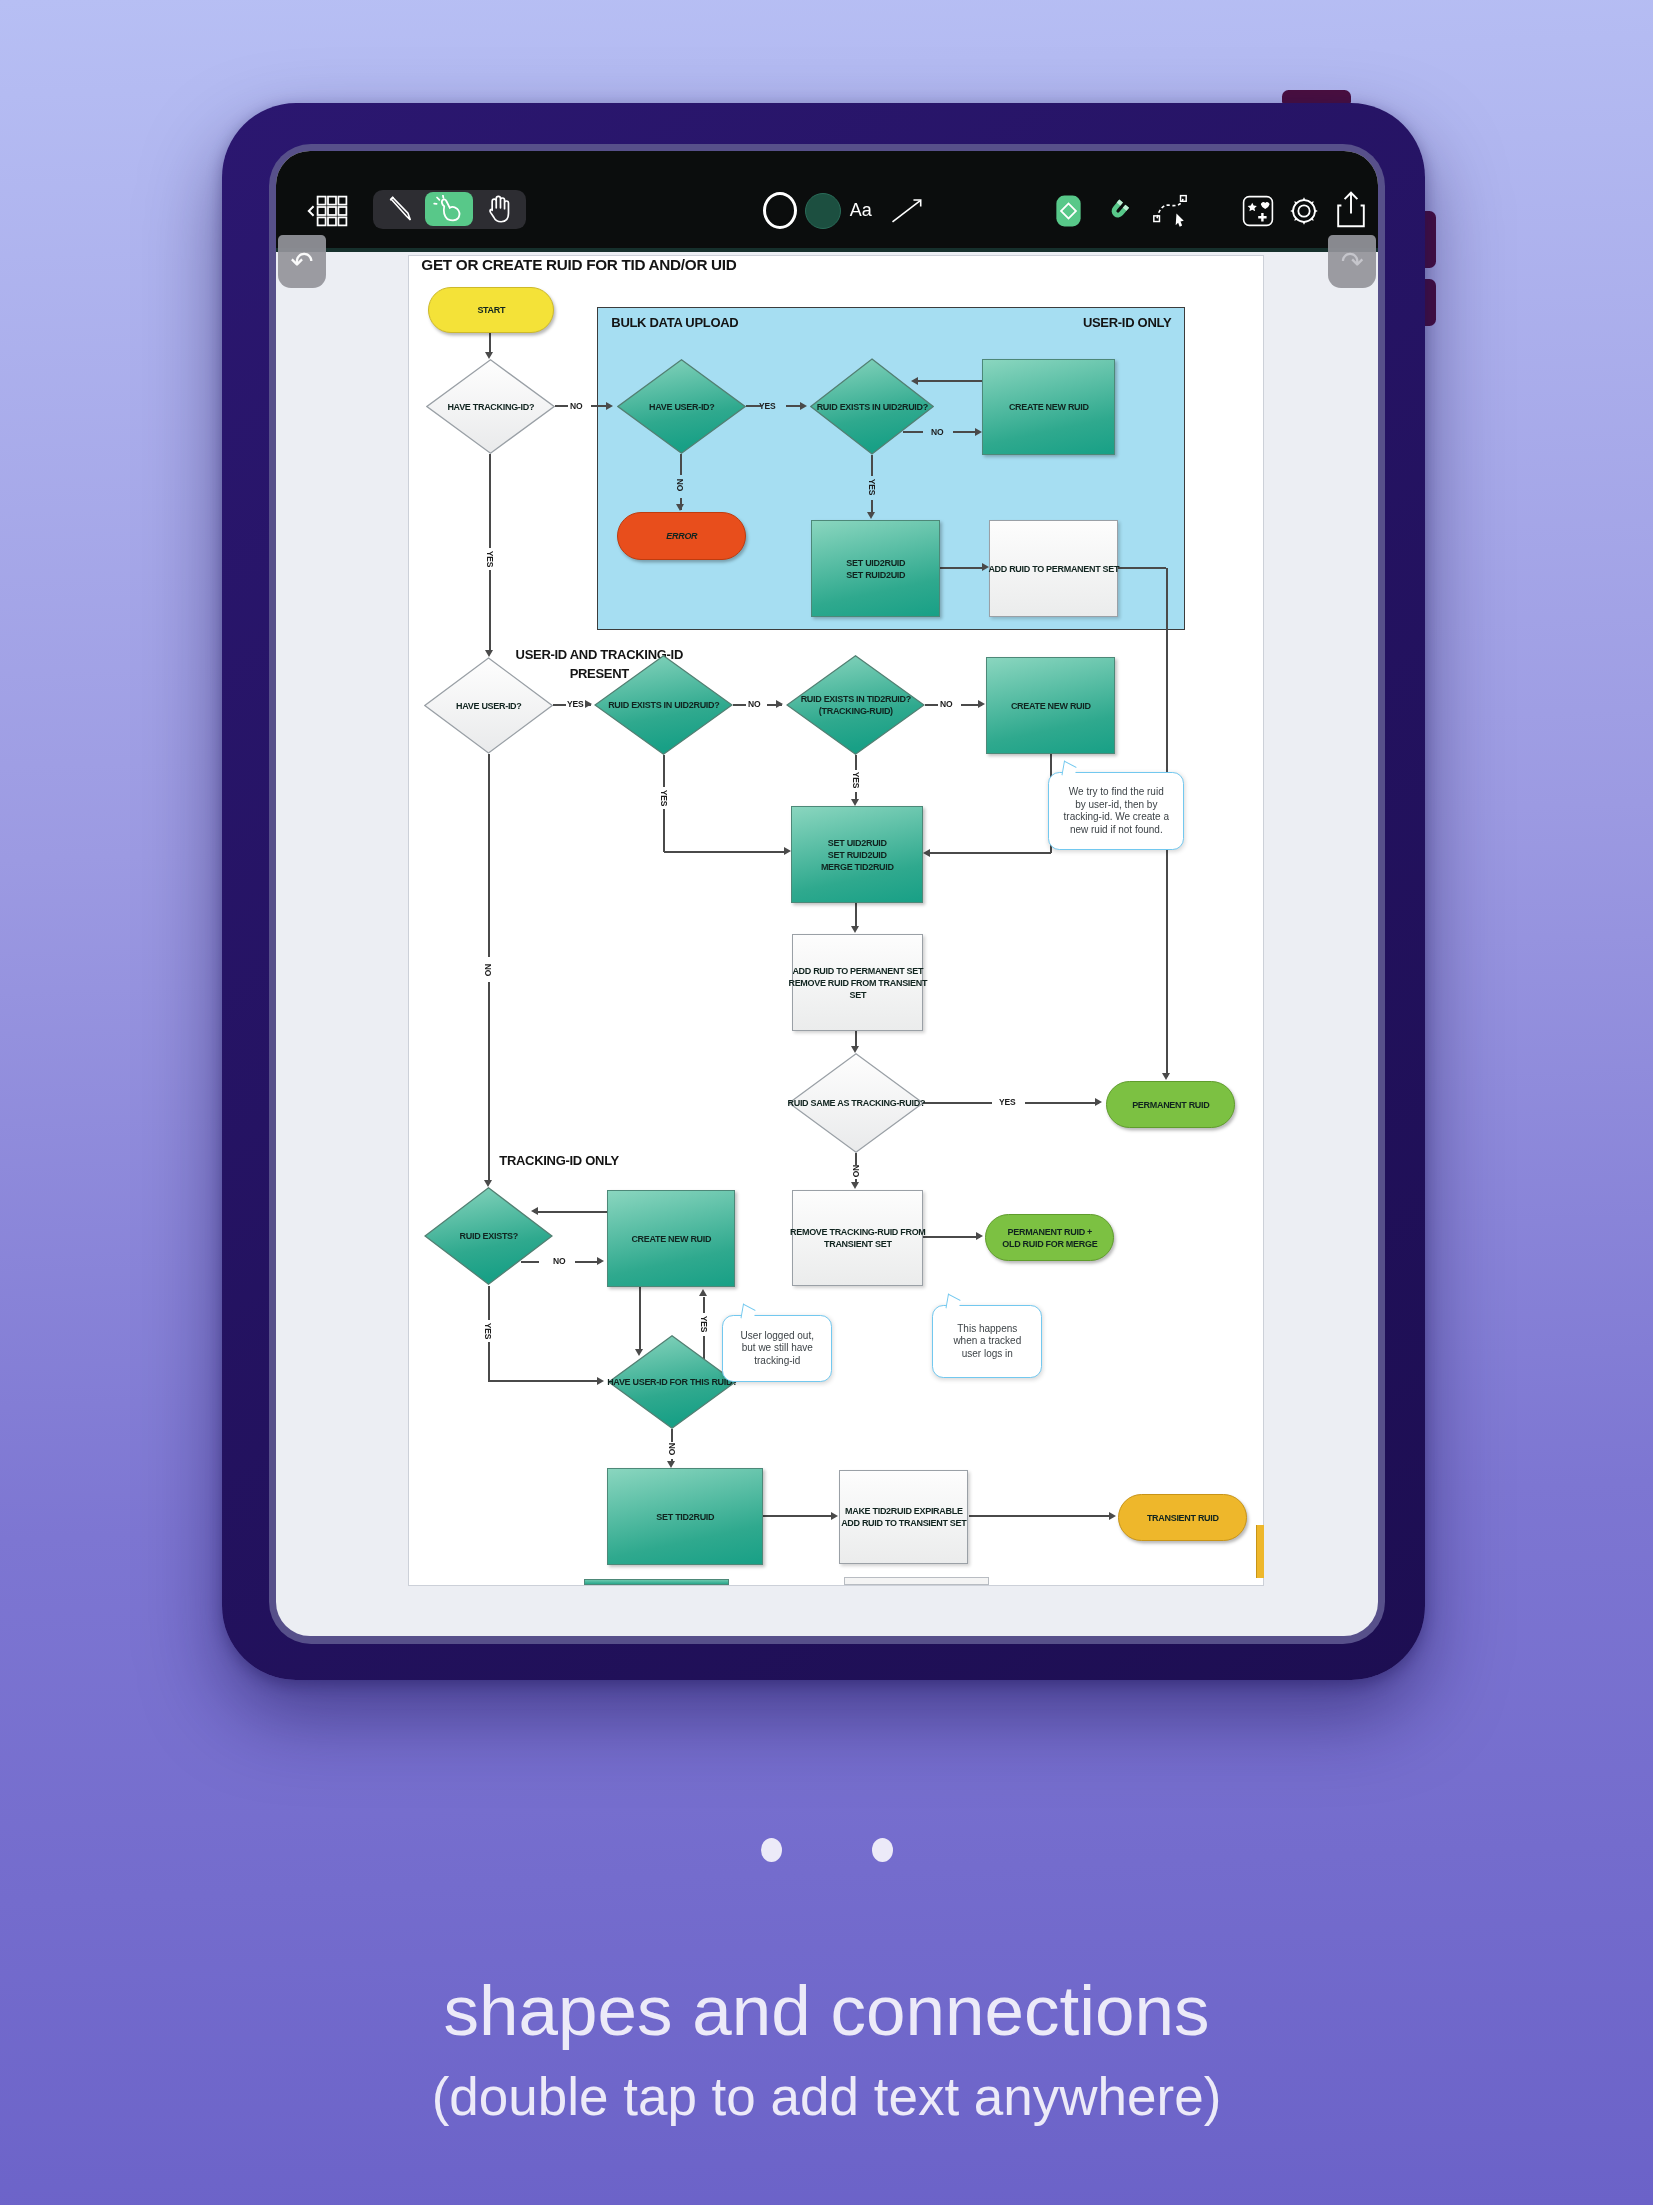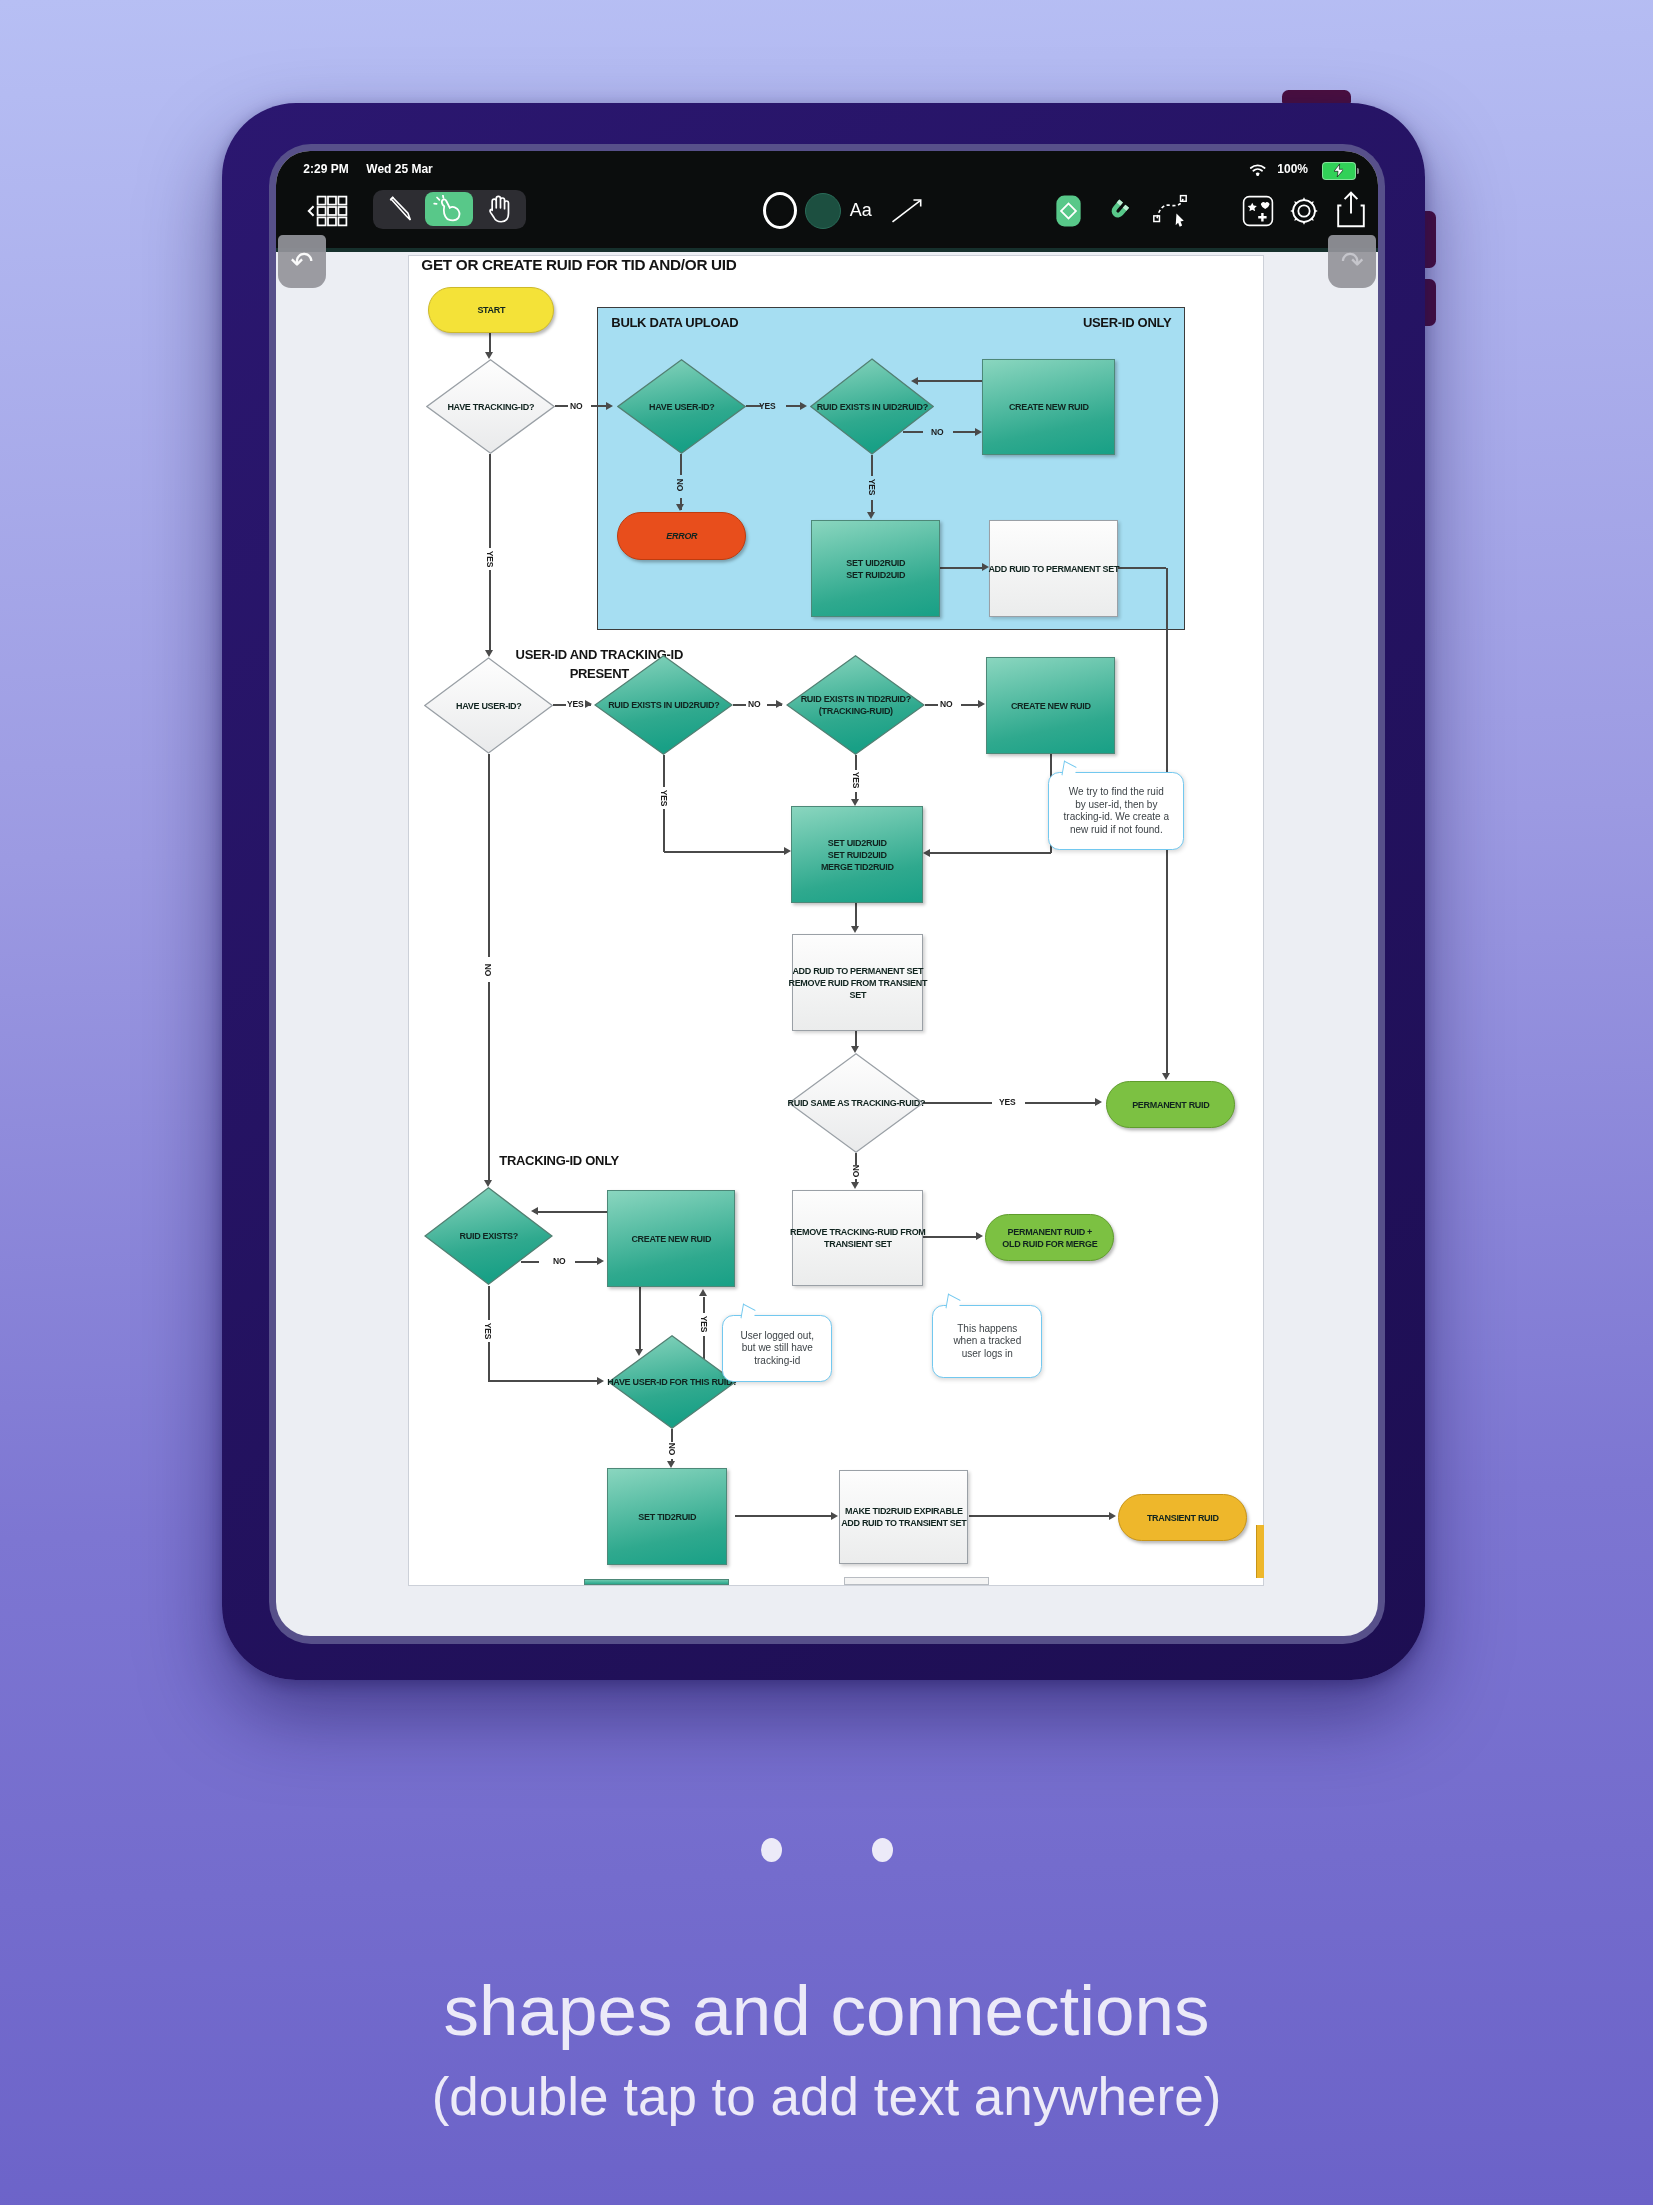--- a/index.html
+++ b/index.html
@@ -79,38 +79,20 @@
   <div class="side-btn" style="left:1282px;top:90px;width:69px;height:18px;border-radius:6.5px;"></div>
   <div class="side-btn" style="left:1418px;top:211px;width:18px;height:57px;border-radius:0 6.5px 6.5px 0;"></div>
   <div class="side-btn" style="left:1418px;top:279px;width:18px;height:47px;border-radius:0 6.5px 6.5px 0;"></div>
 
   <div class="device"></div>
 
   <div class="screen">
     <div class="screen-content">
 
       <div class="apphead">
-        <div class="statusbar">
-          <span class="sb-time">2:29 PM</span>
-          <span class="sb-date">Wed 25 Mar</span>
-          <span class="wifi">
-            <svg class="icon-svg" width="19.4" height="14.5" viewBox="0 0 24 18">
-                <path d="M12 15.5 L14.6 12.6 A4.4 4.4 0 0 0 9.4 12.6 Z M12 15.5" fill="#fff"></path>
-                <path d="M6.6 9.6 a8.4 8.4 0 0 1 10.8 0" stroke="#fff" stroke-width="2.2" fill="none" stroke-linecap="round"></path>
-                <path d="M3.4 6.2 a13.4 13.4 0 0 1 17.2 0" stroke="#fff" stroke-width="2.2" fill="none" stroke-linecap="round"></path>
-                <circle cx="12" cy="14.3" r="1.9" fill="#fff"></circle>
-              </svg>
-          </span>
-          <span class="sb-batt-pct">100%</span>
-          <span class="battery">
-            <svg class="bolt icon-svg" width="9.7" height="13" viewBox="0 0 12 16">
-                <polygon points="7,0 0,9 5,9 4,16 12,6.5 6.5,6.5" fill="#fff" stroke="#0b0d0d" stroke-width="0.8"></polygon>
-              </svg>
-          </span>
-        </div>
 
         <div class="toolbar">
 
           <div class="tbtn" style="left:13px;top:3.2px;width:47px;height:39px;">
             <svg class="icon-svg" width="42" height="32" viewBox="0 0 52 40">
                 <polyline points="8,14 2,20 8,26" stroke="#fff" stroke-width="2.5" fill="none"></polyline>
                 <g stroke="#fff" stroke-width="2.2" fill="none">
                   <rect x="13" y="2" width="10" height="10"></rect>
                   <rect x="26" y="2" width="10" height="10"></rect>
                   <rect x="39" y="2" width="10" height="10"></rect>
@@ -488,21 +470,21 @@
             </div>
           </div>
           <div class="node dia" style="left: 608px; top: 1336px; width: 128px; height: 94px; z-index: 4;">
             <svg width="128" height="94" viewBox="0 0 158 116">
               <polygon points="79,1 157,58 79,115 1,58" fill="url(#gd-green)" stroke="#527f72" stroke-width="1.6"></polygon>
             </svg>
             <div class="txt">
               <div class="ln">HAVE USER-ID FOR THIS RUID?</div>
             </div>
           </div>
-          <div class="node proc-green" style="left: 607px; top: 1469px; width: 120px; height: 97px; z-index: 4;">
+          <div class="node proc-green" style="left: 607px; top: 1469px; width: 156px; height: 97px; z-index: 4;">
             <div class="txt">
               <div class="ln">SET TID2RUID</div>
             </div>
           </div>
           <div class="node proc-white" style="left: 839px; top: 1471px; width: 129px; height: 94px; z-index: 4;">
             <div class="txt">
               <div class="ln">MAKE TID2RUID EXPIRABLE</div>
               <div class="ln">ADD RUID TO TRANSIENT SET</div>
             </div>
           </div>

